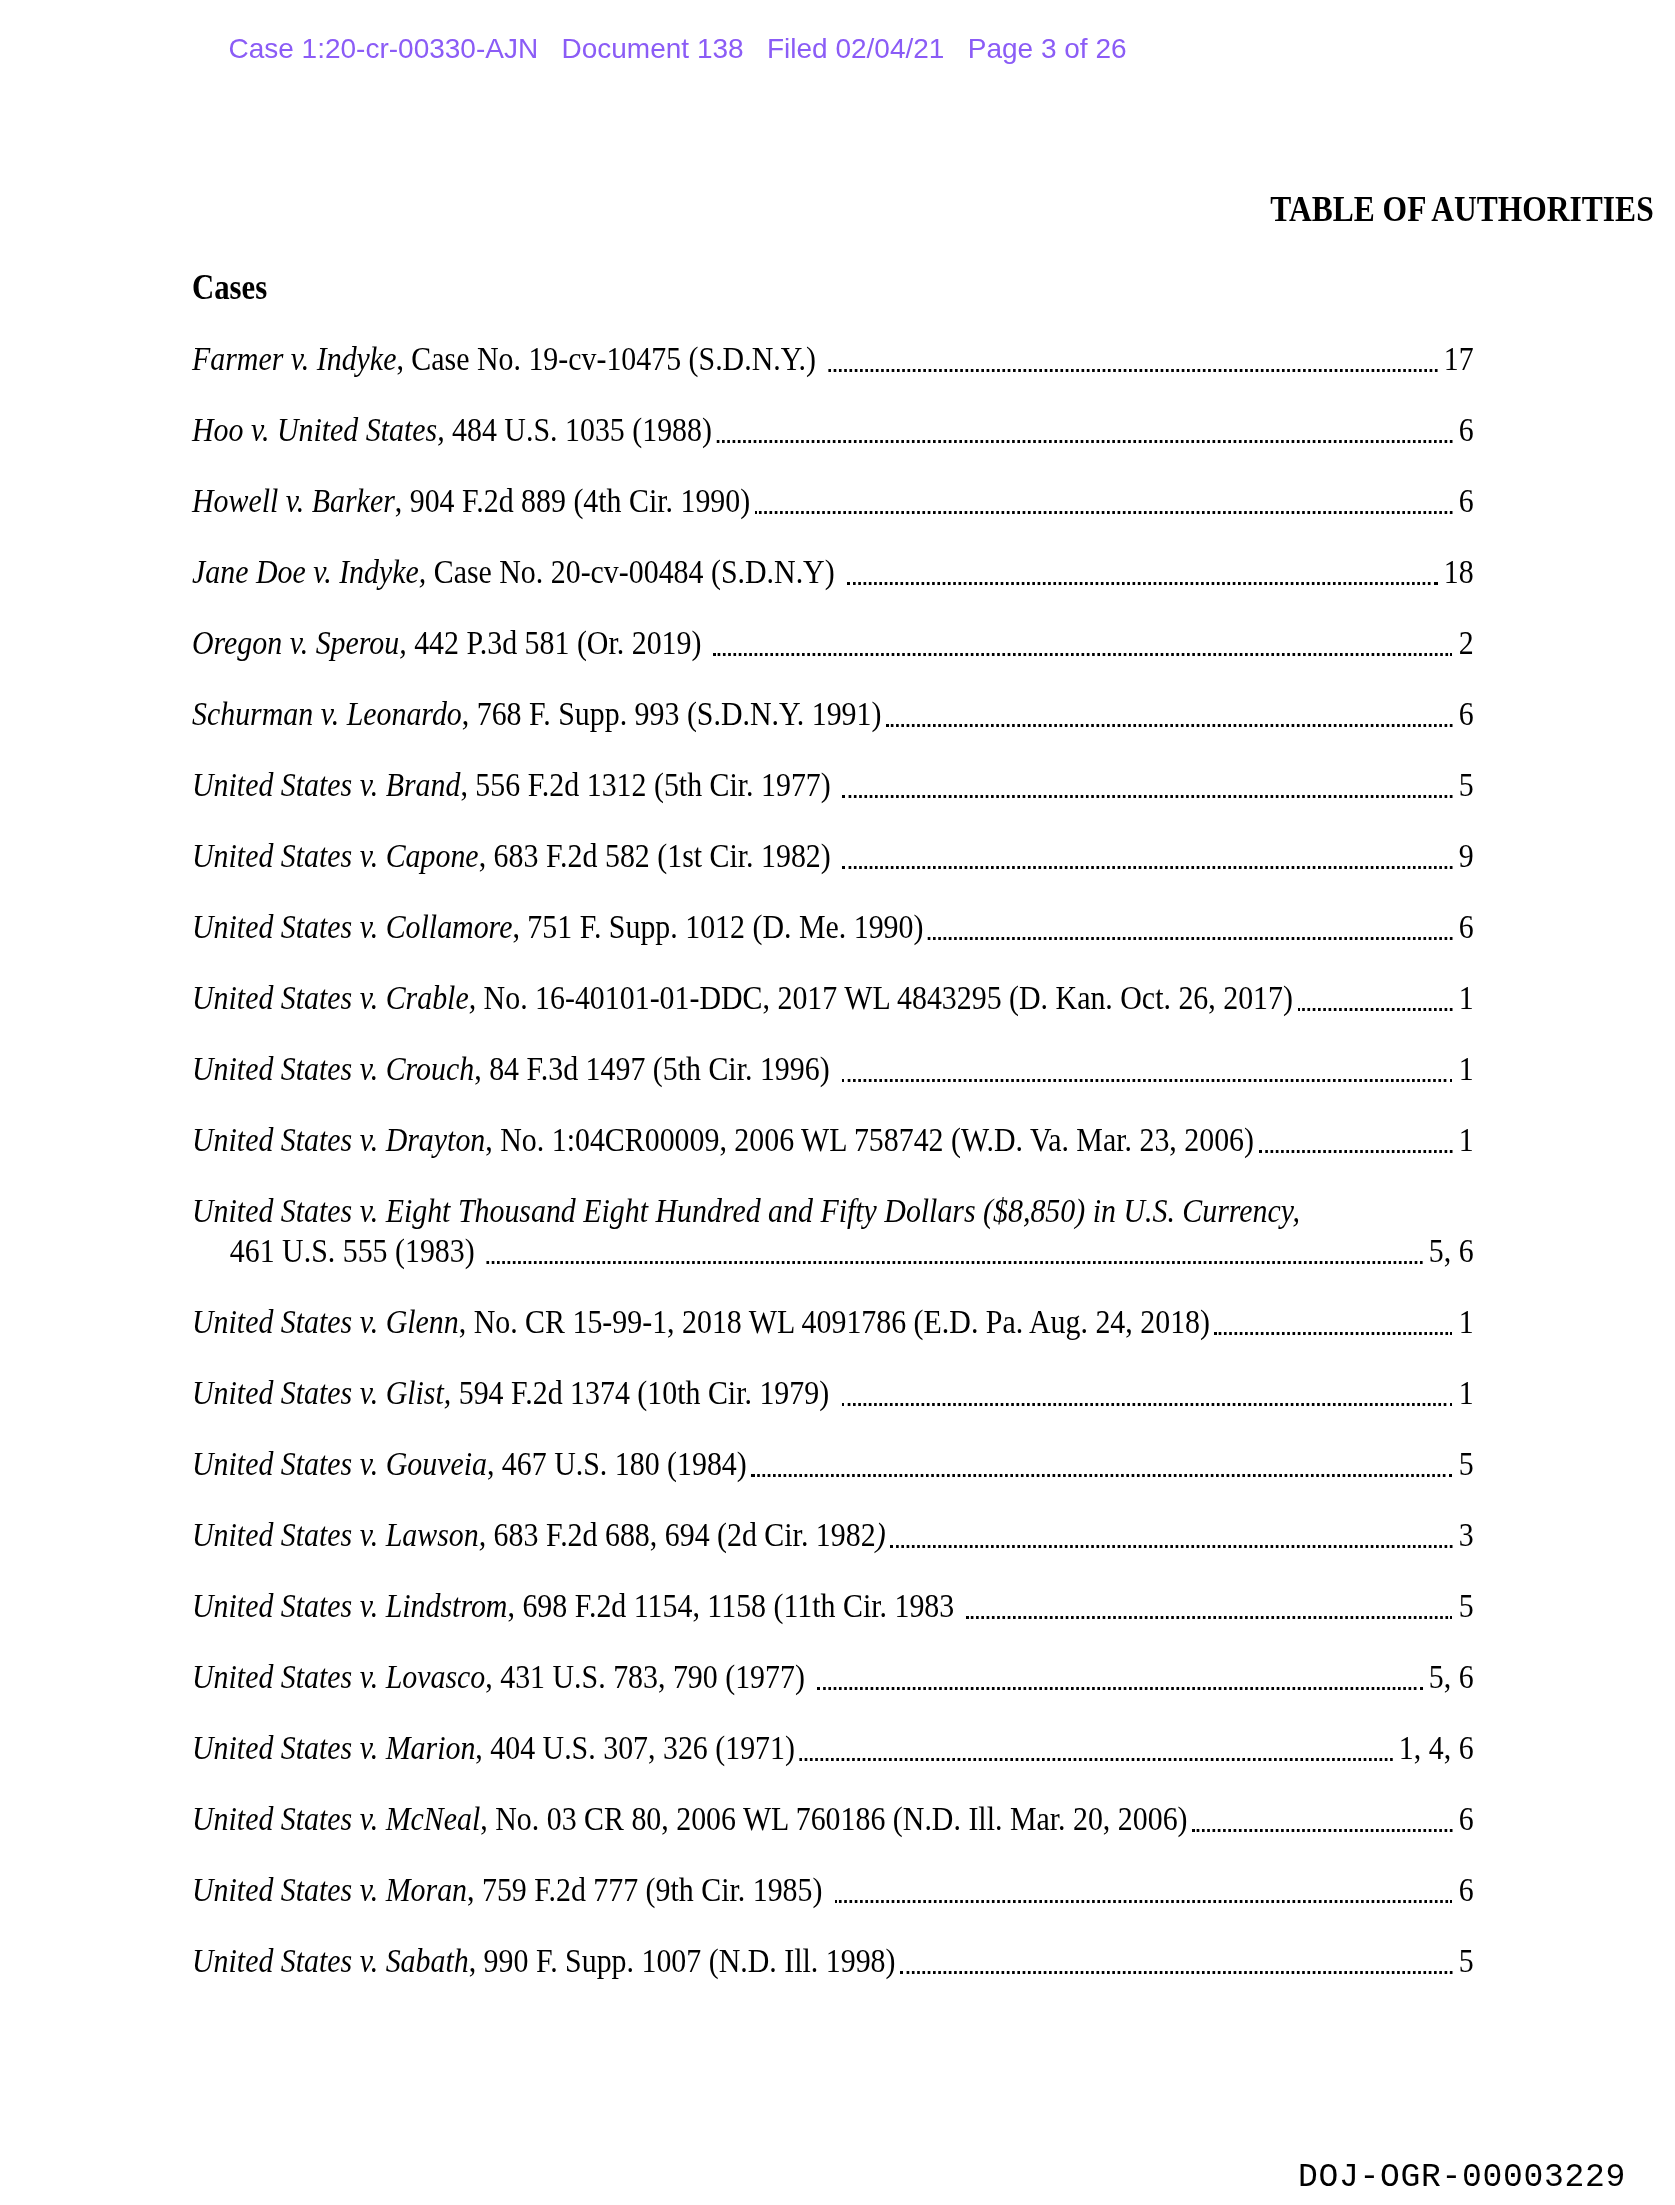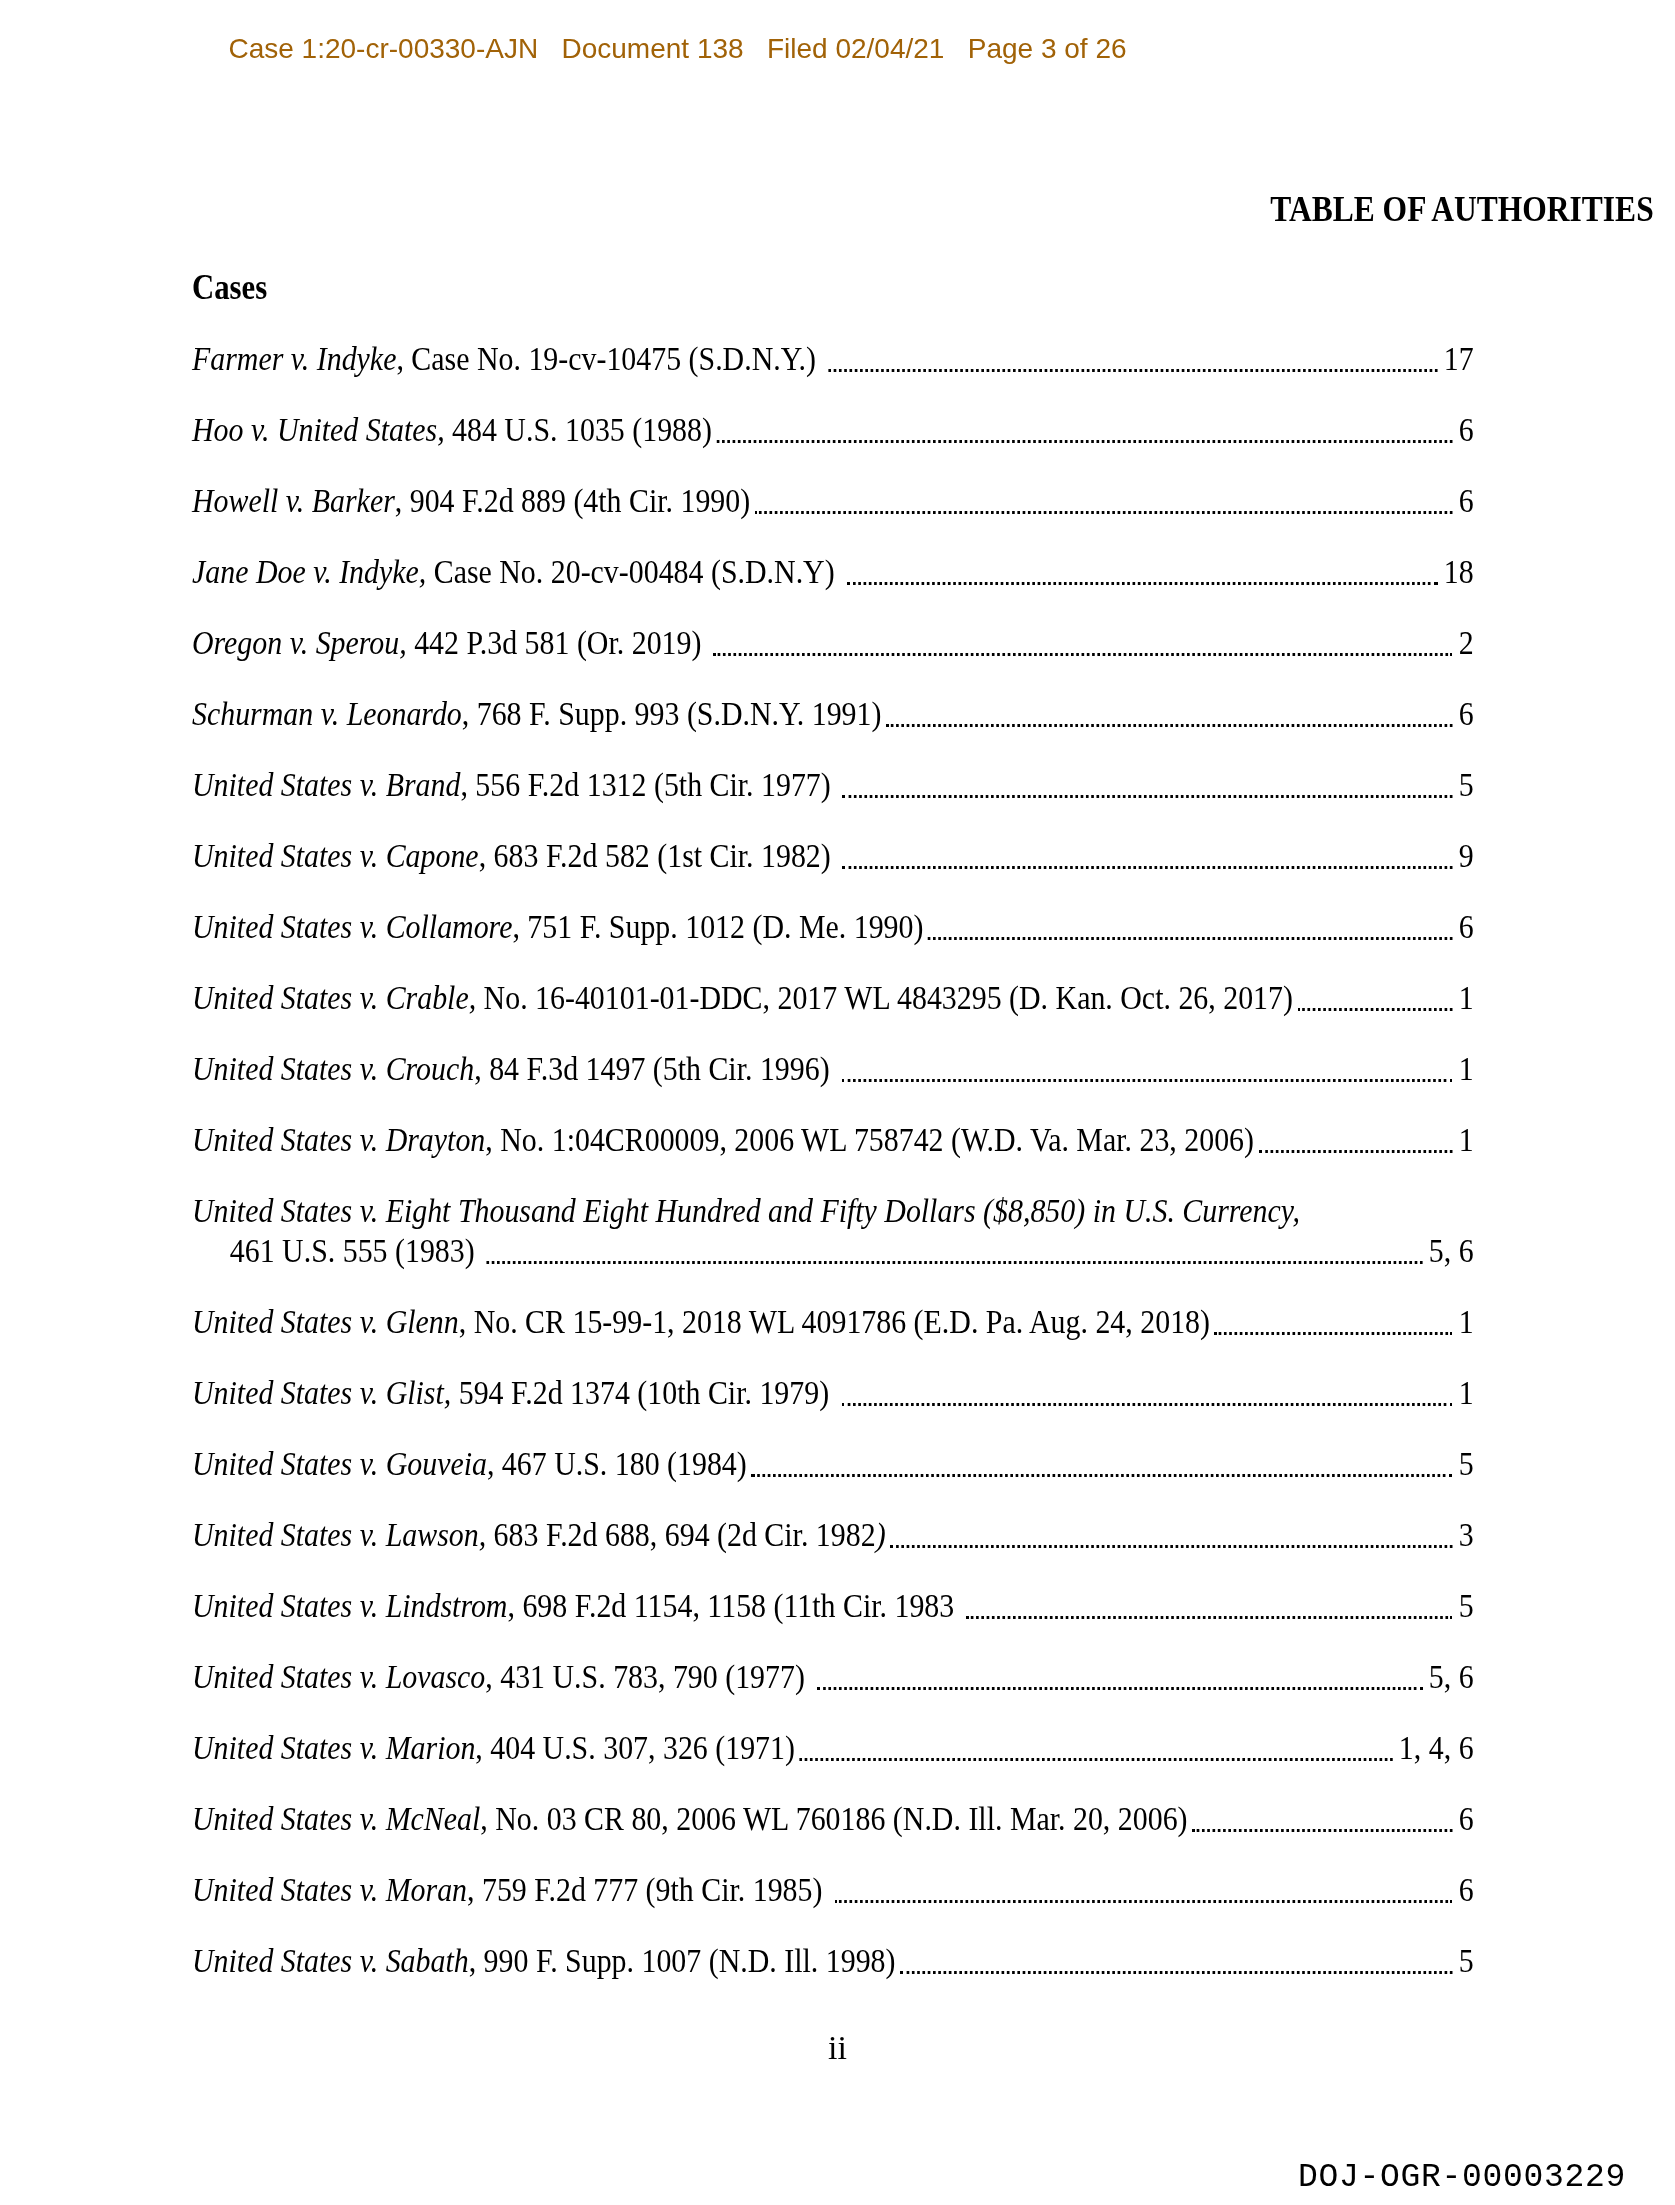--- a/index.html
+++ b/index.html
@@ -12,21 +12,21 @@
     overflow: hidden;
   }
   .page { position: absolute; inset: 0; background: #ffffff; }
 
   
   .ecf {
     position: absolute; top: 33px; left: 0; width: 1355px;
     text-align: center;
     font-family: "Liberation Sans", sans-serif;
     font-size: 28px; line-height: 32px;
-    color: #a16207;
+    color: #8b5cf6;
     white-space: pre;
   }
 
   
   .title {
     position: absolute; top: 190px; left: 0; width: 1675px;
     margin: 0; text-align: right;
     font-size: 35px; line-height: 39px; font-weight: bold;
   }
   .title .tscale { display: inline-block; transform: scaleX(0.9); transform-origin: center; white-space: pre; }
@@ -248,17 +248,16 @@
         <p class="entry">
     <span class="case">United States v. Sabath</span>
     <span class="cite">, 990 F. Supp. 1007 (N.D. Ill. 1998)</span>
     
     <span class="leader"></span>
     <span class="pg">5</span>
   </p>
       </div>
   </div>
 
-  <div class="folio">ii</div>
 
   <div class="bates">DOJ-OGR-00003229</div>
 </div>
 
 
 </body></html>

